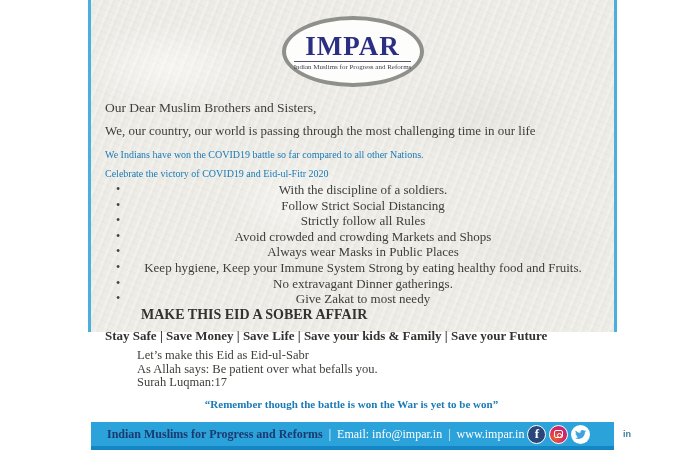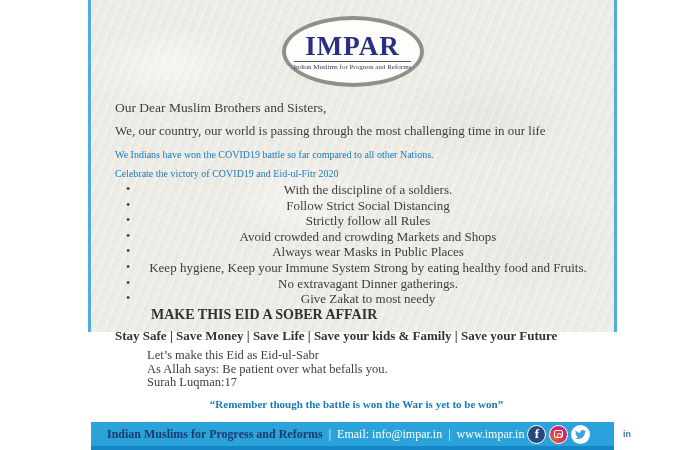--- a/index.html
+++ b/index.html
@@ -26,21 +26,21 @@
     border:4px solid #8f8f8c; border-radius:50%;
     display:flex; flex-direction:column; align-items:center; justify-content:center;
   }
   .logo-acronym {
     font-size:27px; font-weight:bold; color:#2b2f84; letter-spacing:1px; line-height:27px;
   }
   .logo-tagline {
     font-size:7px; color:#3d3d52; border-top:1px solid #55556a; padding-top:1px;
     margin-top:1px; white-space:nowrap;
   }
-  .block { position:absolute; left:24px; right:16px; color:#3f3e3a; }
+  .block { position:absolute; left:14px; right:16px; color:#3f3e3a; }
   .salutation { top:100px; font-size:13.5px; }
   .intro      { top:123px; font-size:13px; }
   .highlight  { top:146px; font-size:10px; font-weight:normal; color:#1a7ab8; line-height:18.5px; }
   .bullets    { top:182px; font-size:13px; line-height:15.6px; list-style:none;text-align:center; }
   .bullets li { position:relative; padding-left:23px; }
   .bullets li::before { content:"•"; position:absolute; left:11px; font-size:12px; }
   .sober      { top:307px; font-size:14px; font-weight:bold; color:#33322e;margin-left:36px; }
   .saveline   { top:328px; font-size:13px; font-weight:bold; color:#33322e; }
   .finale     { top:349px; font-size:12.5px; line-height:13.5px;margin-left:32px; }
   .quote      { top:398px; text-align:center; font-size:11px; font-weight:bold; color:#1a7ab8; }

